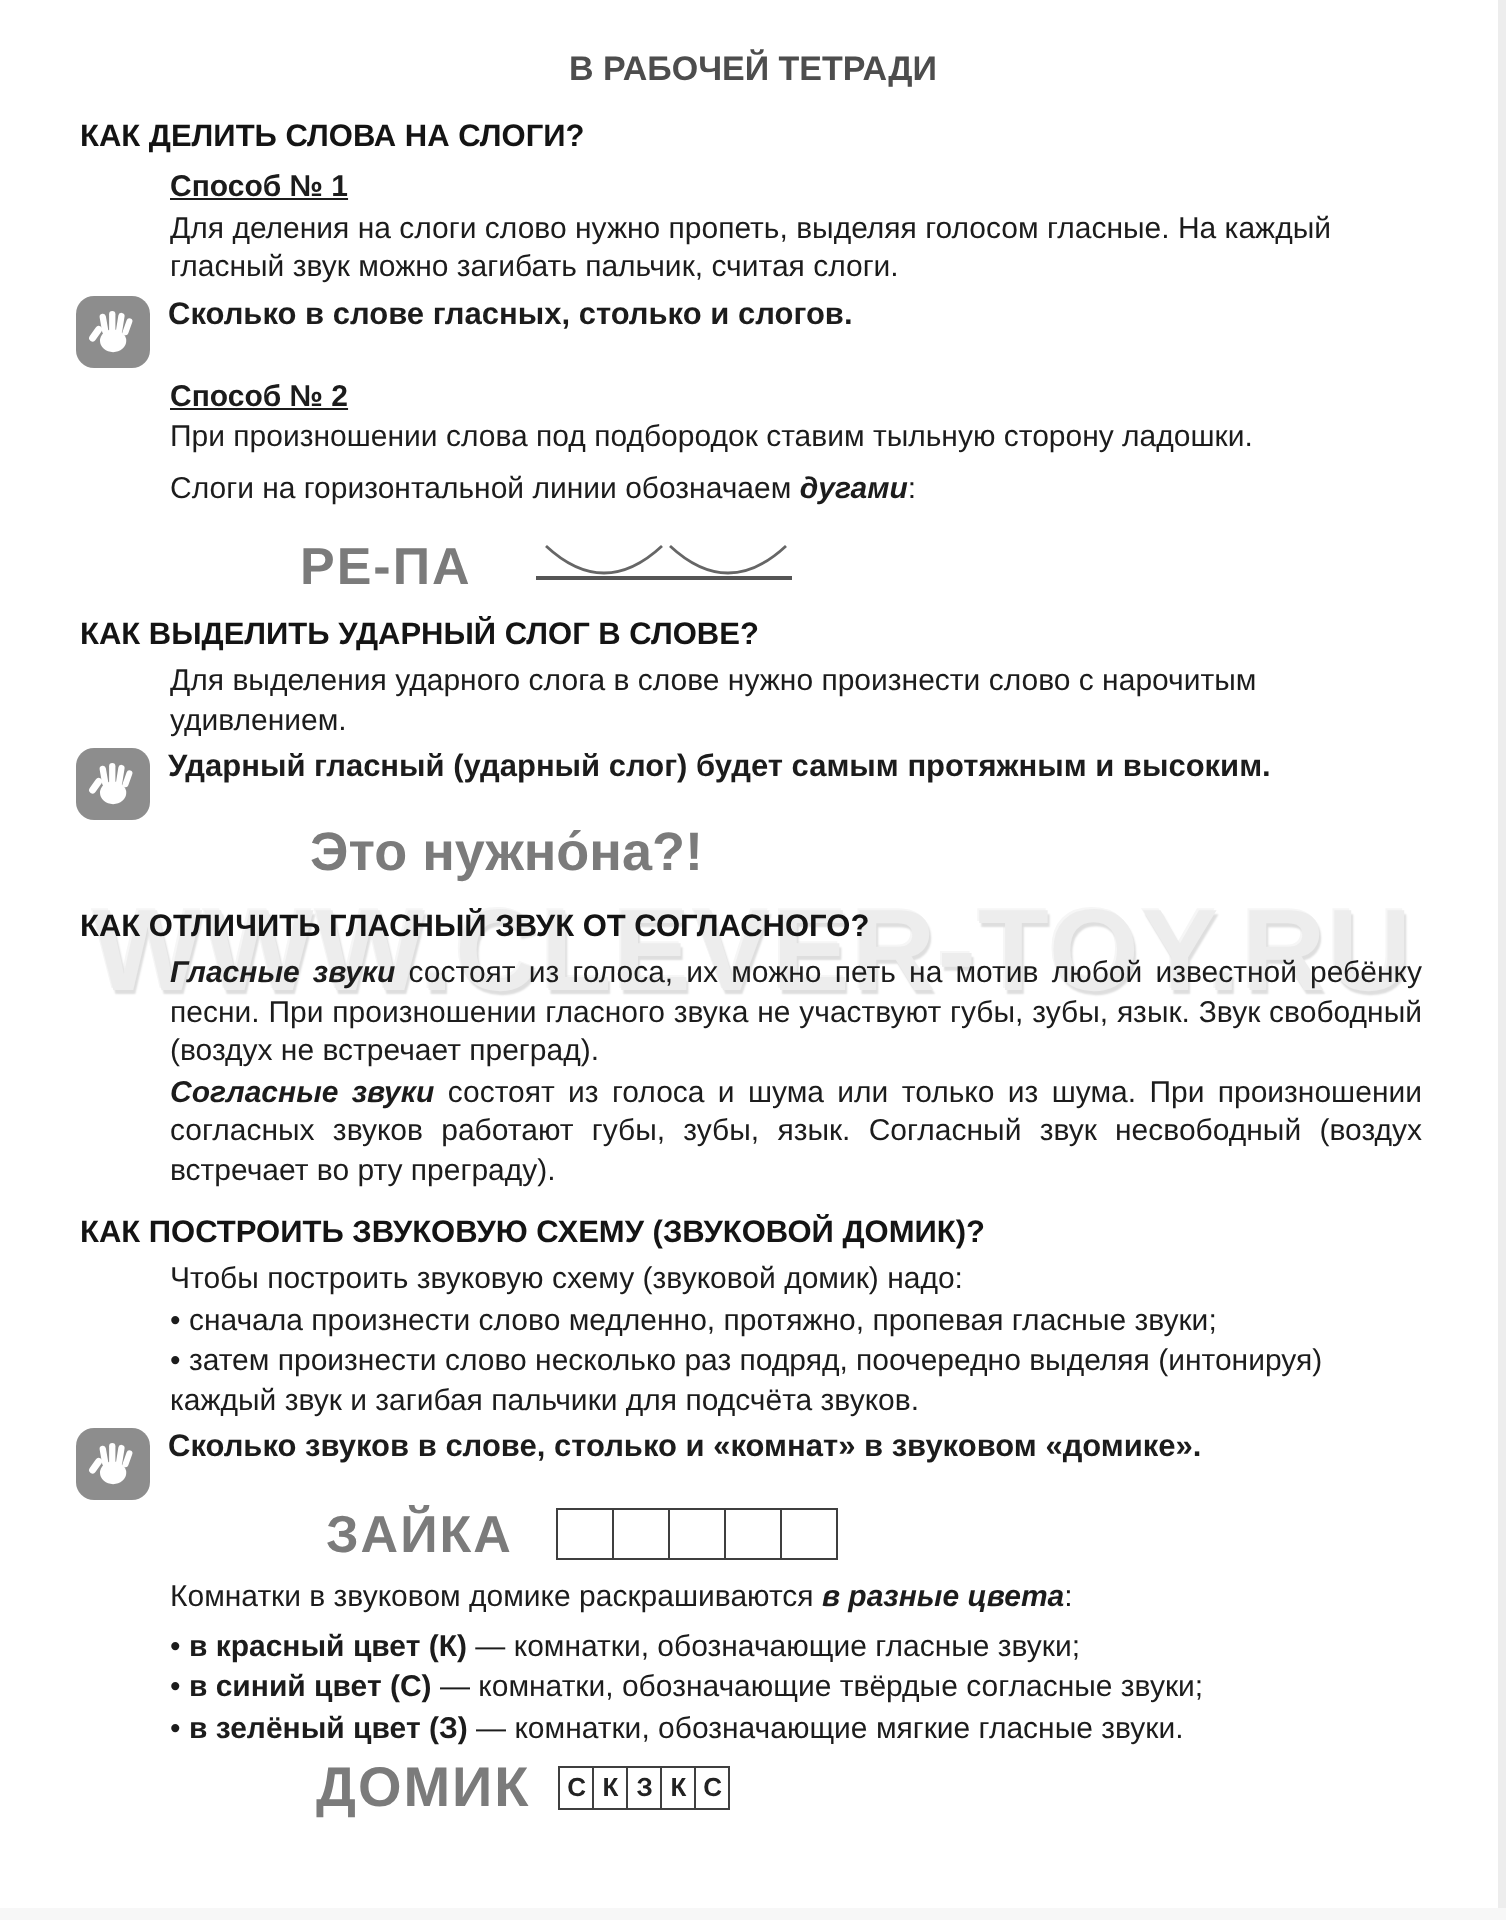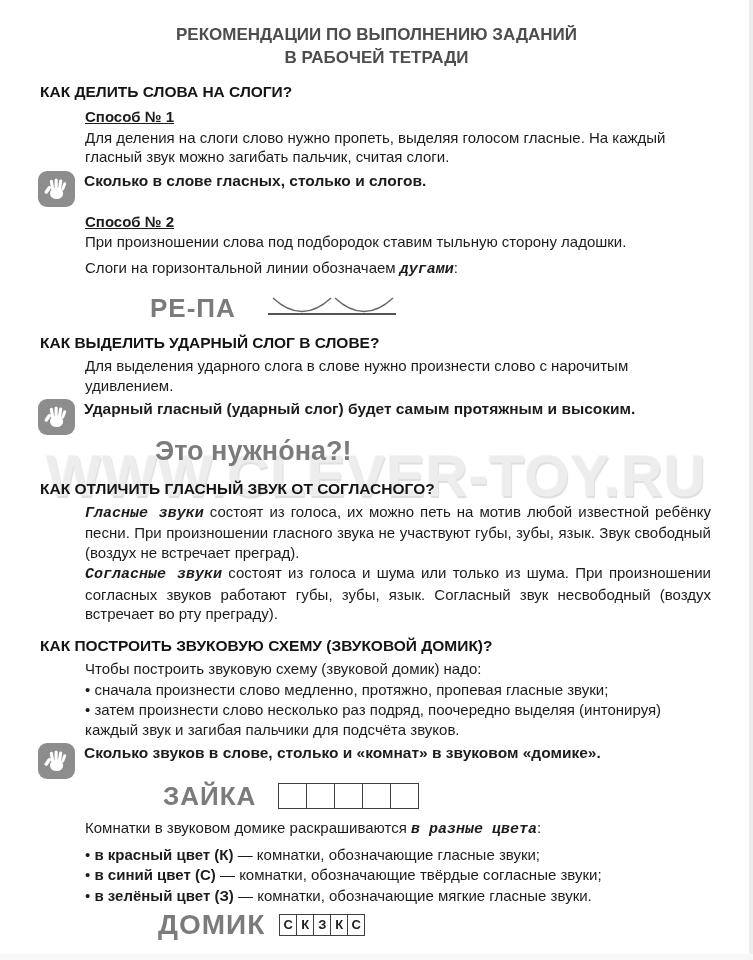--- a/index.html
+++ b/index.html
@@ -20,21 +20,21 @@
 
   .doc-title { padding-top:24px; text-align:center; font-weight:bold; font-size:17px;
     color:#4d4d4d; line-height:1.35; }
 
   .sec-h { margin:12px 40px 0 40px; font-weight:bold; font-size:15.5px; color:#141414; }
 
   .method-title { margin:5px 42px 0 85px; font-weight:bold; text-decoration:underline; }
 
   .body-p { margin:1px 42px 0 85px; }
   .just { text-align:justify; }
-  .bi { font-weight:bold; font-style:italic;font-family:Liberation Mono, monospace; }
+  .bi { font-weight:bold; font-style:italic; }
   .b { font-weight:bold; }
 
   .rule { display:flex; gap:9px; margin:4px 42px 0 38px; }
   .hand {
     width:37px; height:36px; background:#8d8d8d; border-radius:9px; flex:0 0 auto;
     display:flex; align-items:center; justify-content:center;
   }
   .hand svg { width:28px; height:28px; }
   .rule-text { font-weight:bold; font-size:15.5px; }
 
@@ -59,21 +59,20 @@
   .domik-word { font-size:28px; }
 </style>
 </head>
 <body>
 
 <div class="watermark">WWW.CLEVER-TOY.RU</div>
 
 <div class="page">
 
   <div class="doc-title">
-    <div>РЕКОМЕНДАЦИИ ПО ВЫПОЛНЕНИЮ ЗАДАНИЙ</div>
     <div>В РАБОЧЕЙ ТЕТРАДИ</div>
   </div>
 
   <div class="sec-h">КАК ДЕЛИТЬ СЛОВА НА СЛОГИ?</div>
 
   <div class="method-title">Способ № 1</div>
   <div class="body-p">Для деления на слоги слово нужно пропеть, выделяя голосом гласные. На каждый гласный звук можно загибать пальчик, считая слоги.</div>
 
   <div class="rule">
     <span class="hand">

